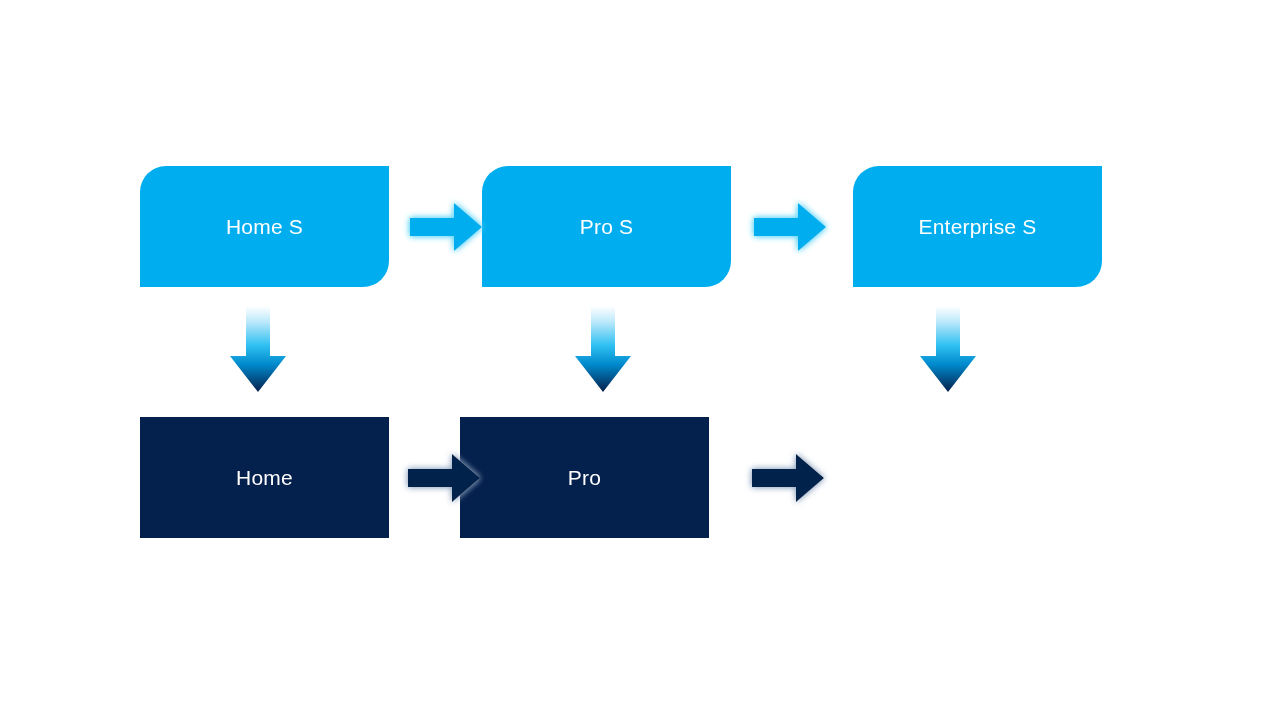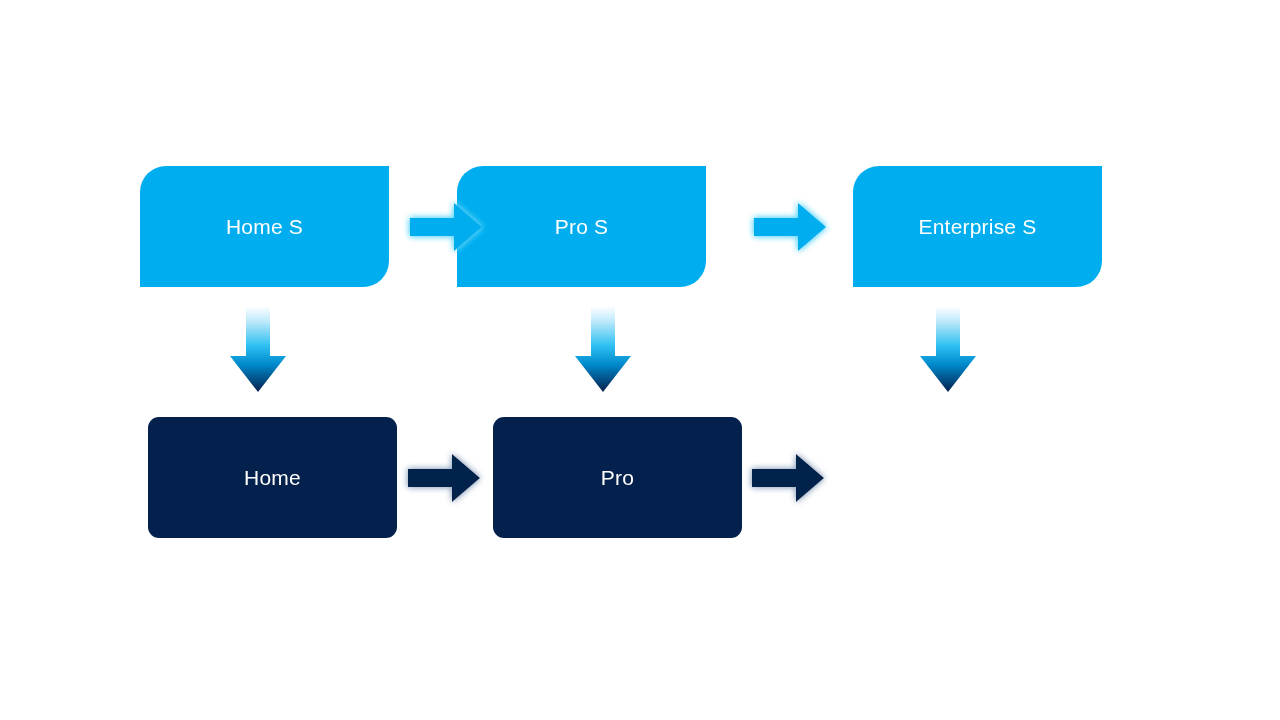--- a/index.html
+++ b/index.html
@@ -35,22 +35,21 @@
     text-align: center;
     user-select: none;
   }
   .node.light {
     background: #00AEEF;
     
     border-radius: 26px 0 26px 0;
   }
   .node.dark {
     background: #04204C;
-    border-radius: 11px;
-    margin-left: 8px;
+    border-radius: 0;
   }
   .node-label {
     pointer-events: none;
   }
 
   
   .arrow {
     position: absolute;
   }
   .arrow svg {
@@ -60,21 +59,21 @@
 </style>
 </head>
 <body>
 
 <div id="canvas">
 
   <div class="node light" style="left:140px; top:166px; width:249px; height:121px;">
     <span class="node-label">Home S</span>
   </div>
 
-  <div class="node light" style="left:457px; top:166px; width:249px; height:121px;">
+  <div class="node light" style="left:482px; top:166px; width:249px; height:121px;">
     <span class="node-label">Pro S</span>
   </div>
 
   <div class="node light" style="left:829px; top:166px; width:249px; height:121px;margin-left:24px;">
     <span class="node-label">Enterprise S</span>
   </div>
 
   <div class="arrow" style="left:404px; top:198px; width:82px; height:58px;">
     <svg width="82" height="58" viewBox="0 0 82 58" aria-hidden="true">
       <defs>
@@ -153,21 +152,21 @@
         </linearGradient>
       </defs>
       <path d="M18,2 L42,2 L42,52 L58,52 L30,88 L2,52 L18,52 Z" fill="url(#vgrad3)"></path>
     </svg>
   </div>
 
   <div class="node dark" style="left:140px; top:417px; width:249px; height:121px;">
     <span class="node-label">Home</span>
   </div>
 
-  <div class="node dark" style="left:485px; top:417px; width:249px; height:121px;">
+  <div class="node dark" style="left:460px; top:417px; width:249px; height:121px;">
     <span class="node-label">Pro</span>
   </div>
 
 
   <div class="arrow" style="left:402px; top:449px; width:82px; height:58px;">
     <svg width="82" height="58" viewBox="0 0 82 58" aria-hidden="true">
       <defs>
         <filter id="glowDark1" x="-60%" y="-60%" width="220%" height="220%">
           <feGaussianBlur in="SourceAlpha" stdDeviation="3.4" result="b"></feGaussianBlur>
           <feFlood flood-color="#8FA4C0" flood-opacity="0.78"></feFlood>

